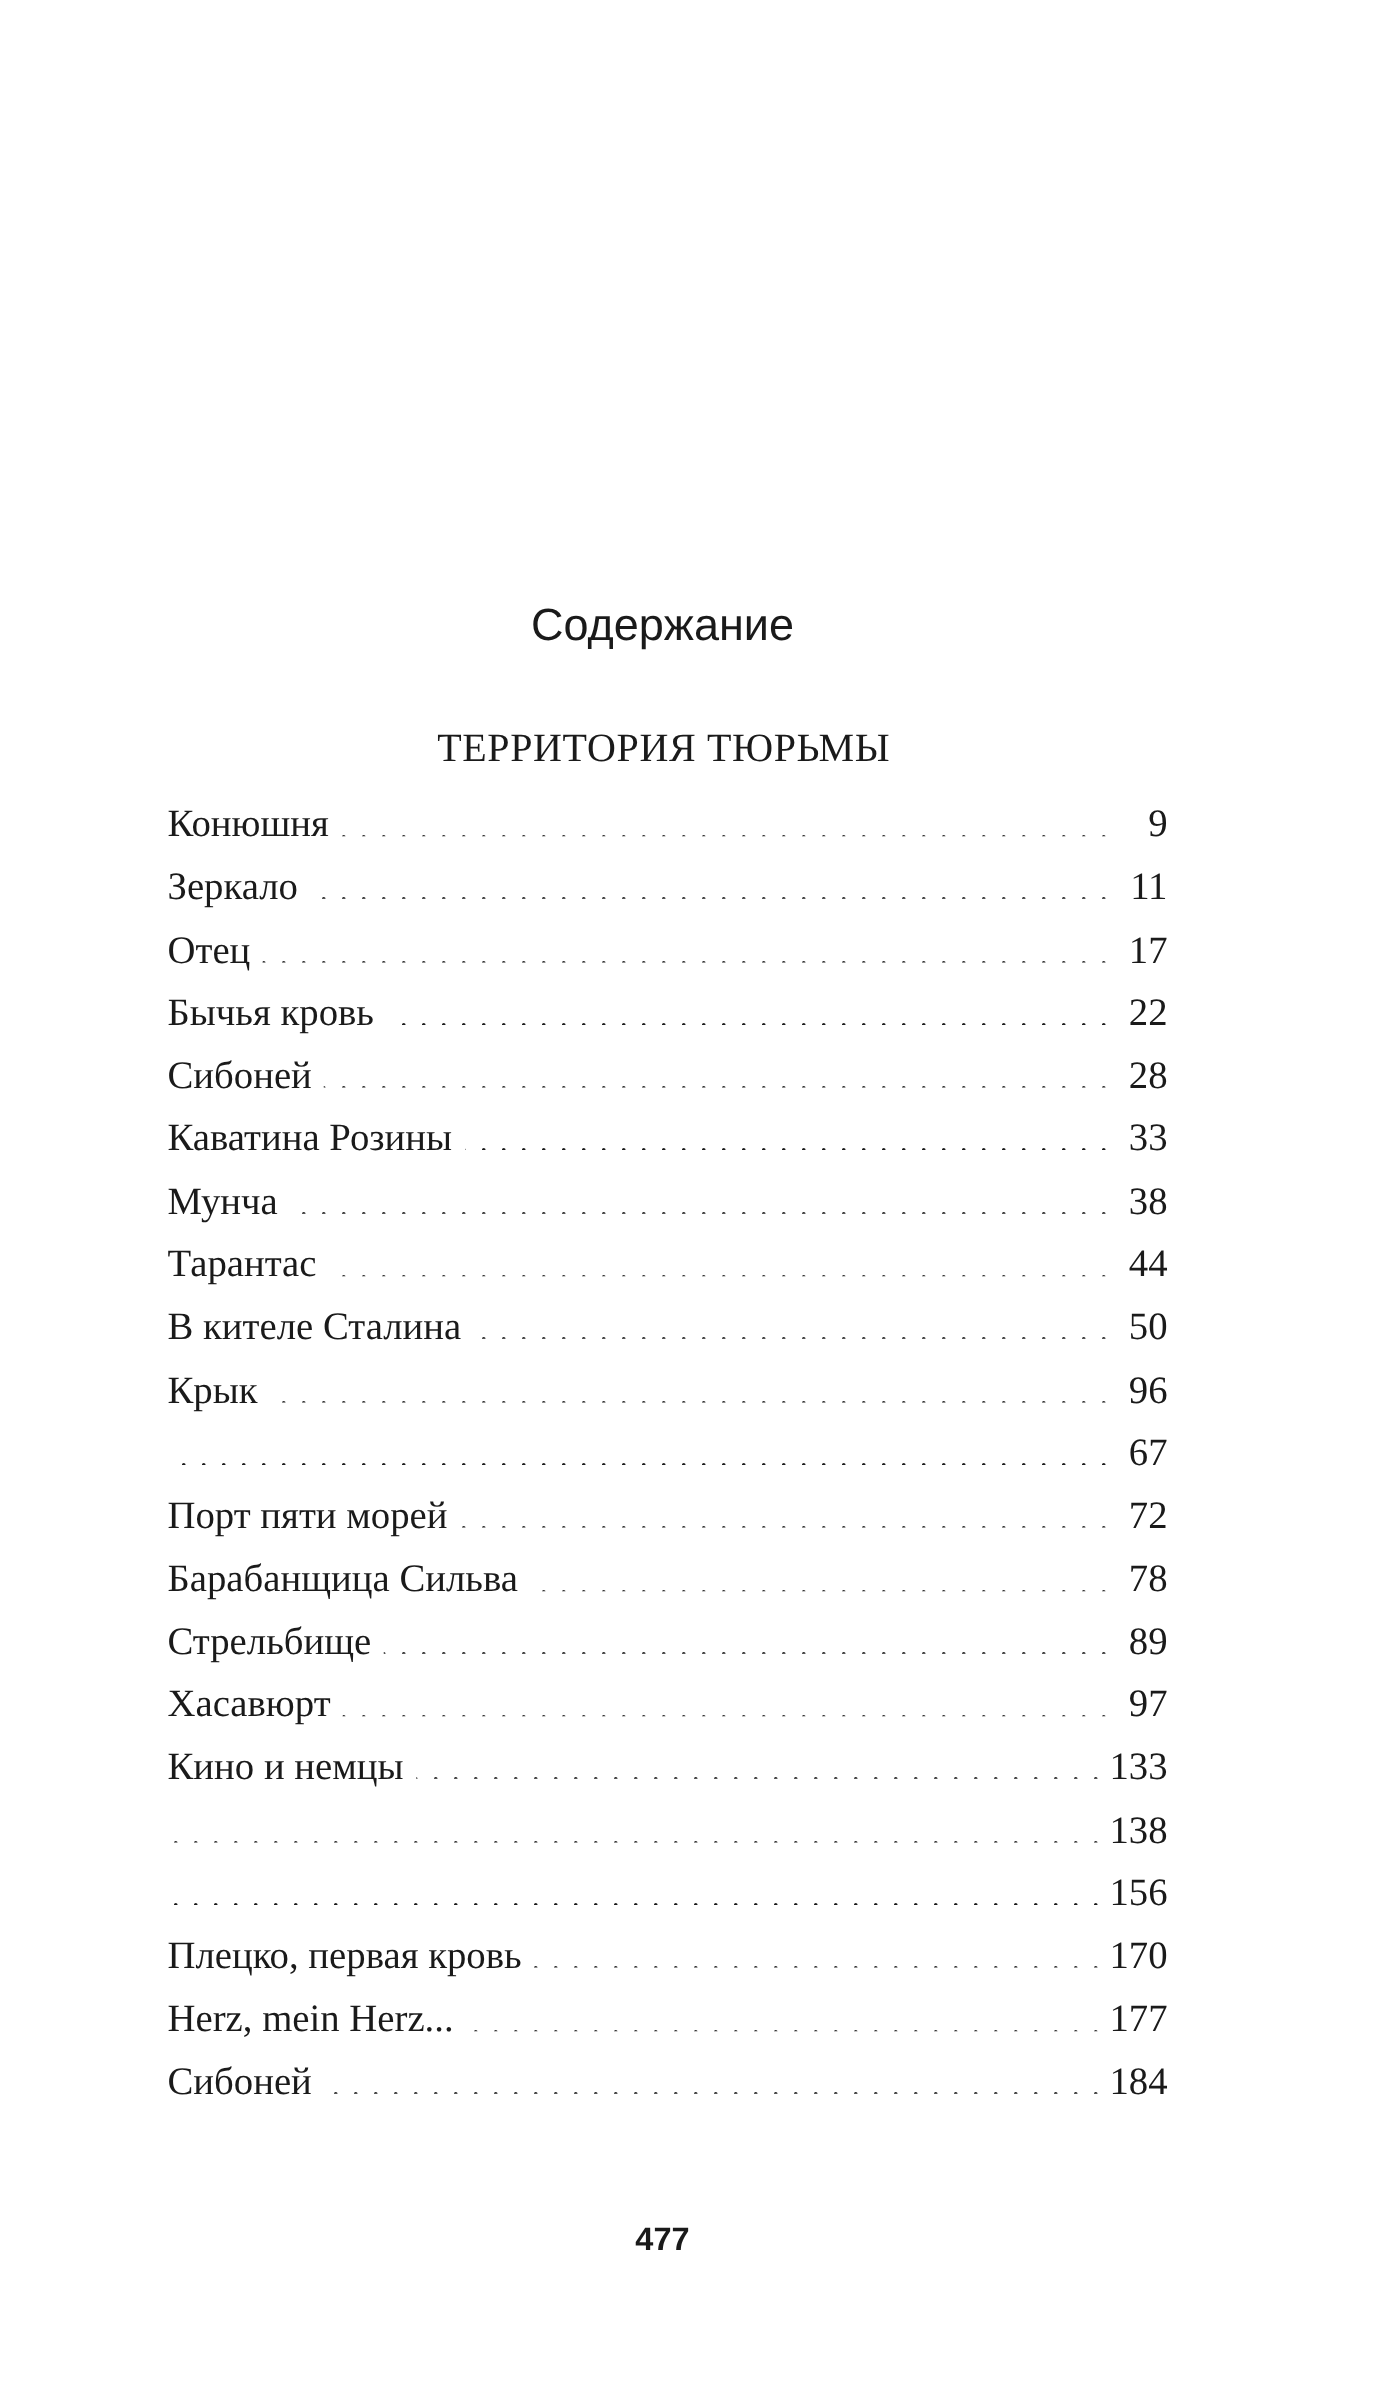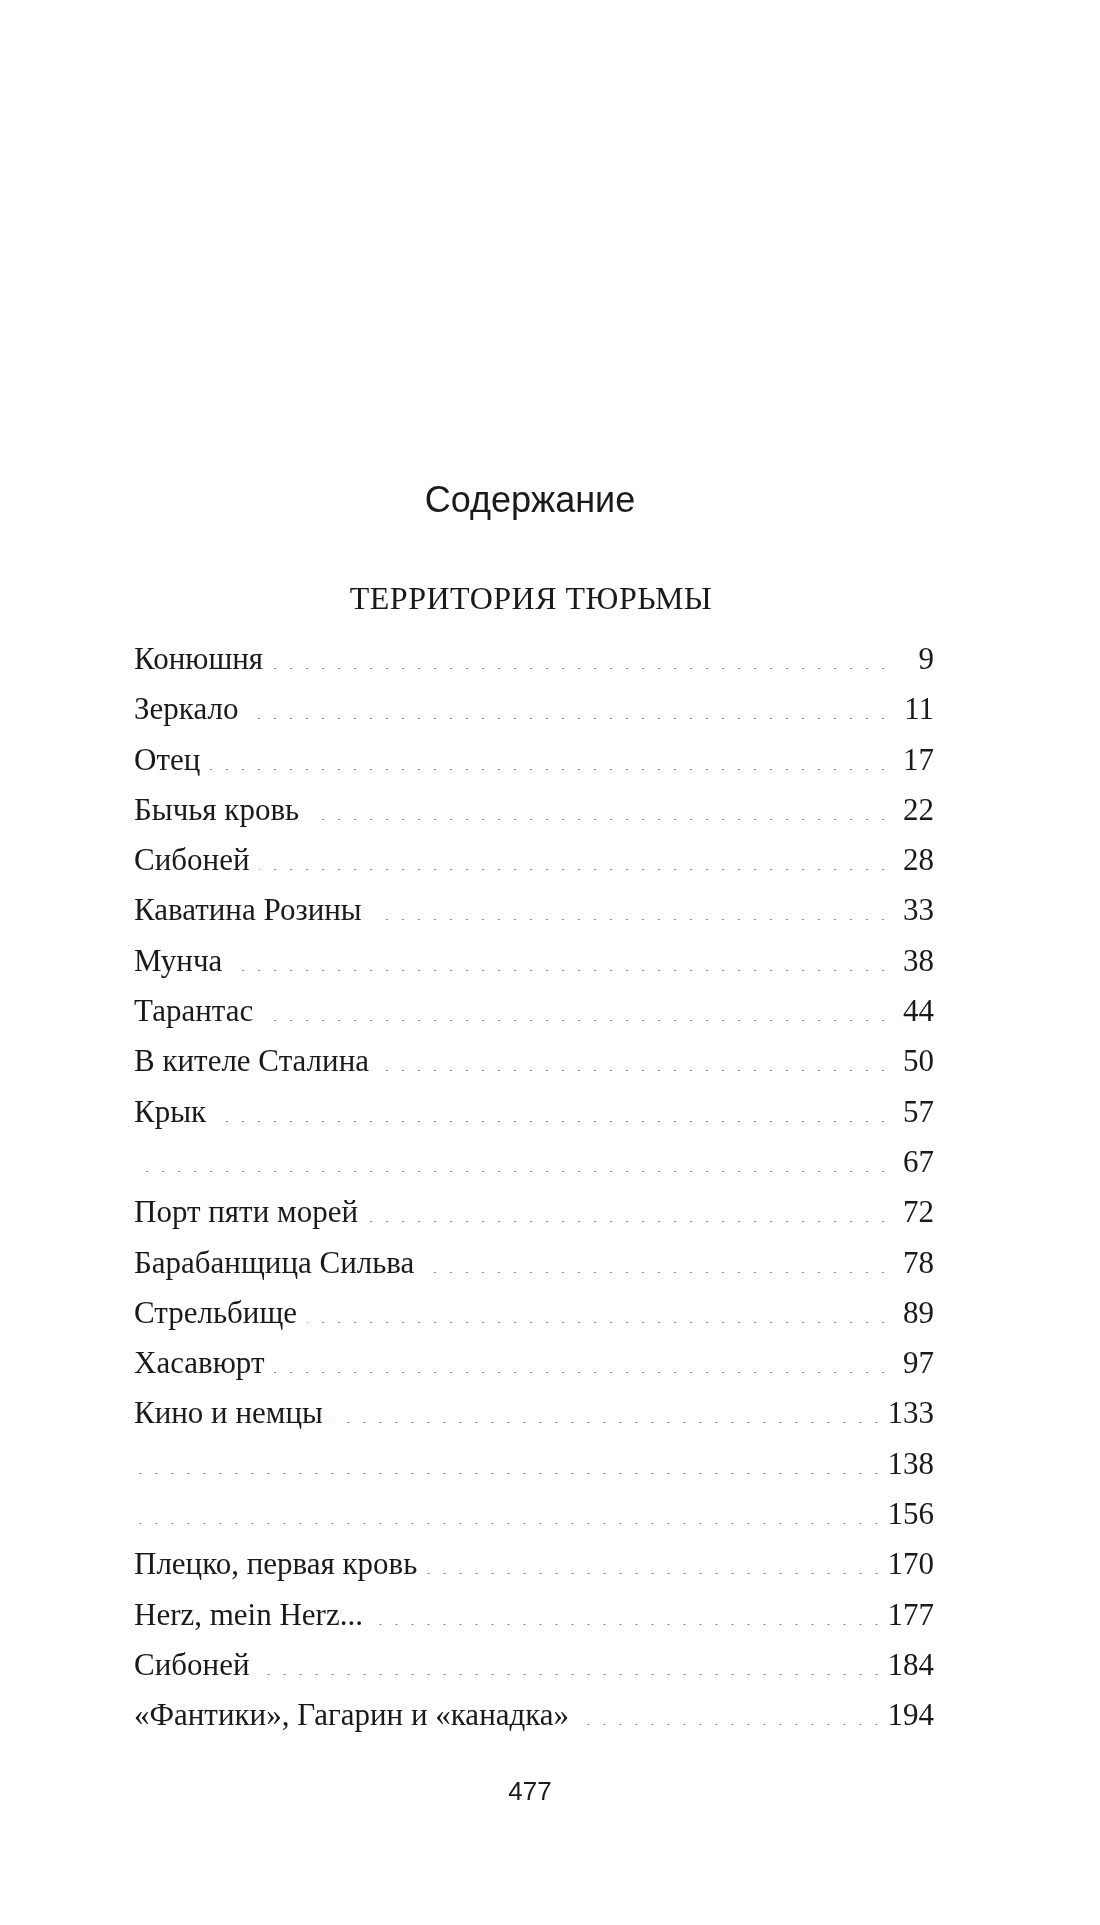--- a/index.html
+++ b/index.html
@@ -23,21 +23,21 @@
   .toc-leader {
     flex: 1 1 auto; overflow: hidden; position: relative; height: 20px; align-self: baseline;
   }
   .toc-leader::before {
     content: ". . . . . . . . . . . . . . . . . . . . . . . . . . . . . . . . . . . . . . . . . . . . . . . . . . . . . . . . . . . . . . . . . . . . . . . .";
     position: absolute; right: 0; bottom: -4px; letter-spacing: 2px; font-size: 24px; line-height: 20px; white-space: nowrap;
   }
   .toc-page { flex: 0 0 auto; min-width: 40px; text-align: right; padding-left: 6px; }
   .page-number {
     position: absolute; top: 1775px; left: 0; width: 1060px; text-align: center;
-    font-family: "Liberation Sans", sans-serif; font-weight: normal; font-size: 26px; line-height: 32px;
+    font-family: "Liberation Sans", sans-serif; font-weight: bold; font-size: 26px; line-height: 32px;
   }
 </style>
 </head>
 <body>
 
 <div class="page-title">Содержание</div>
 <div class="section-heading">ТЕРРИТОРИЯ ТЮРЬМЫ</div>
 
 <ul class="toc-list">
   <li class="toc-row">
@@ -81,21 +81,21 @@
       <span class="toc-page">44</span>
     </li>
   <li class="toc-row">
       <span class="toc-title">В кителе Сталина</span>
       <span class="toc-leader"></span>
       <span class="toc-page">50</span>
     </li>
   <li class="toc-row">
       <span class="toc-title">Крык</span>
       <span class="toc-leader"></span>
-      <span class="toc-page">57</span>
+      <span class="toc-page">96</span>
     </li>
   <li class="toc-row">
       <span class="toc-leader"></span>
       <span class="toc-page">67</span>
     </li>
   <li class="toc-row">
       <span class="toc-title">Порт пяти морей</span>
       <span class="toc-leader"></span>
       <span class="toc-page">72</span>
     </li>
@@ -135,20 +135,15 @@
   <li class="toc-row">
       <span class="toc-title">Herz, mein Herz...</span>
       <span class="toc-leader"></span>
       <span class="toc-page">177</span>
     </li>
   <li class="toc-row">
       <span class="toc-title">Сибоней</span>
       <span class="toc-leader"></span>
       <span class="toc-page">184</span>
     </li>
-  <li class="toc-row">
-      <span class="toc-title">«Фантики», Гагарин и «канадка»</span>
-      <span class="toc-leader"></span>
-      <span class="toc-page">194</span>
-    </li>
 </ul>
 
 <div class="page-number">477</div>
 
 </body></html>

